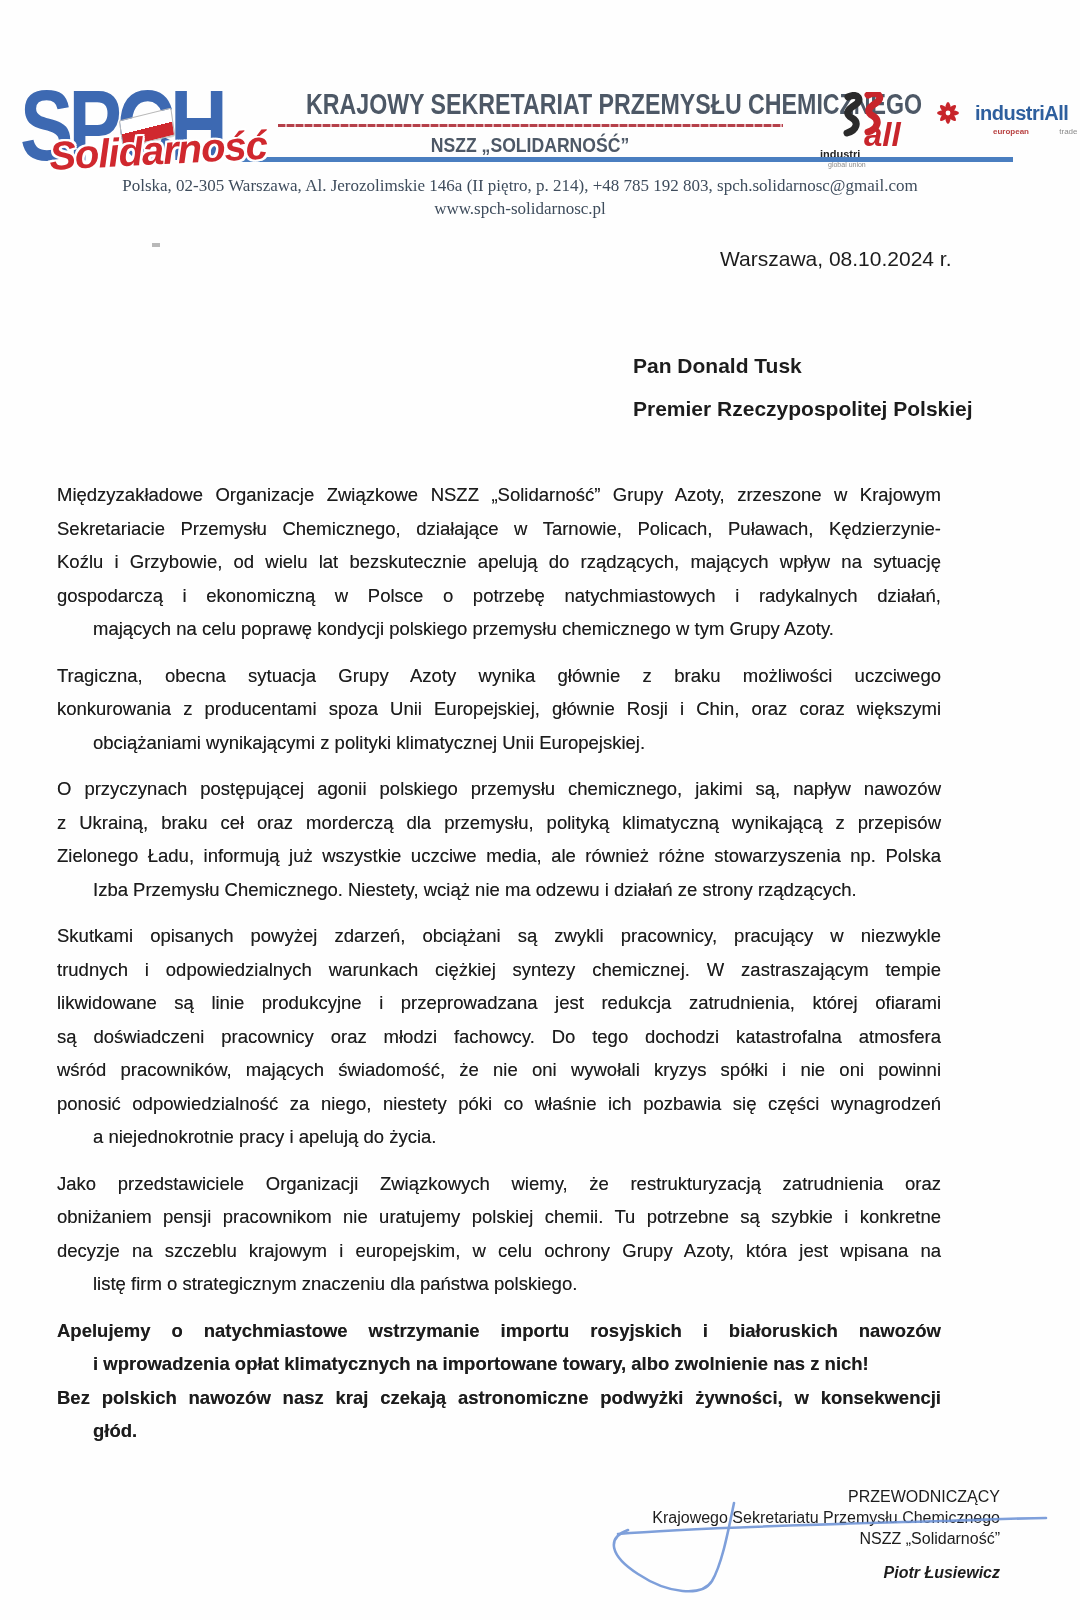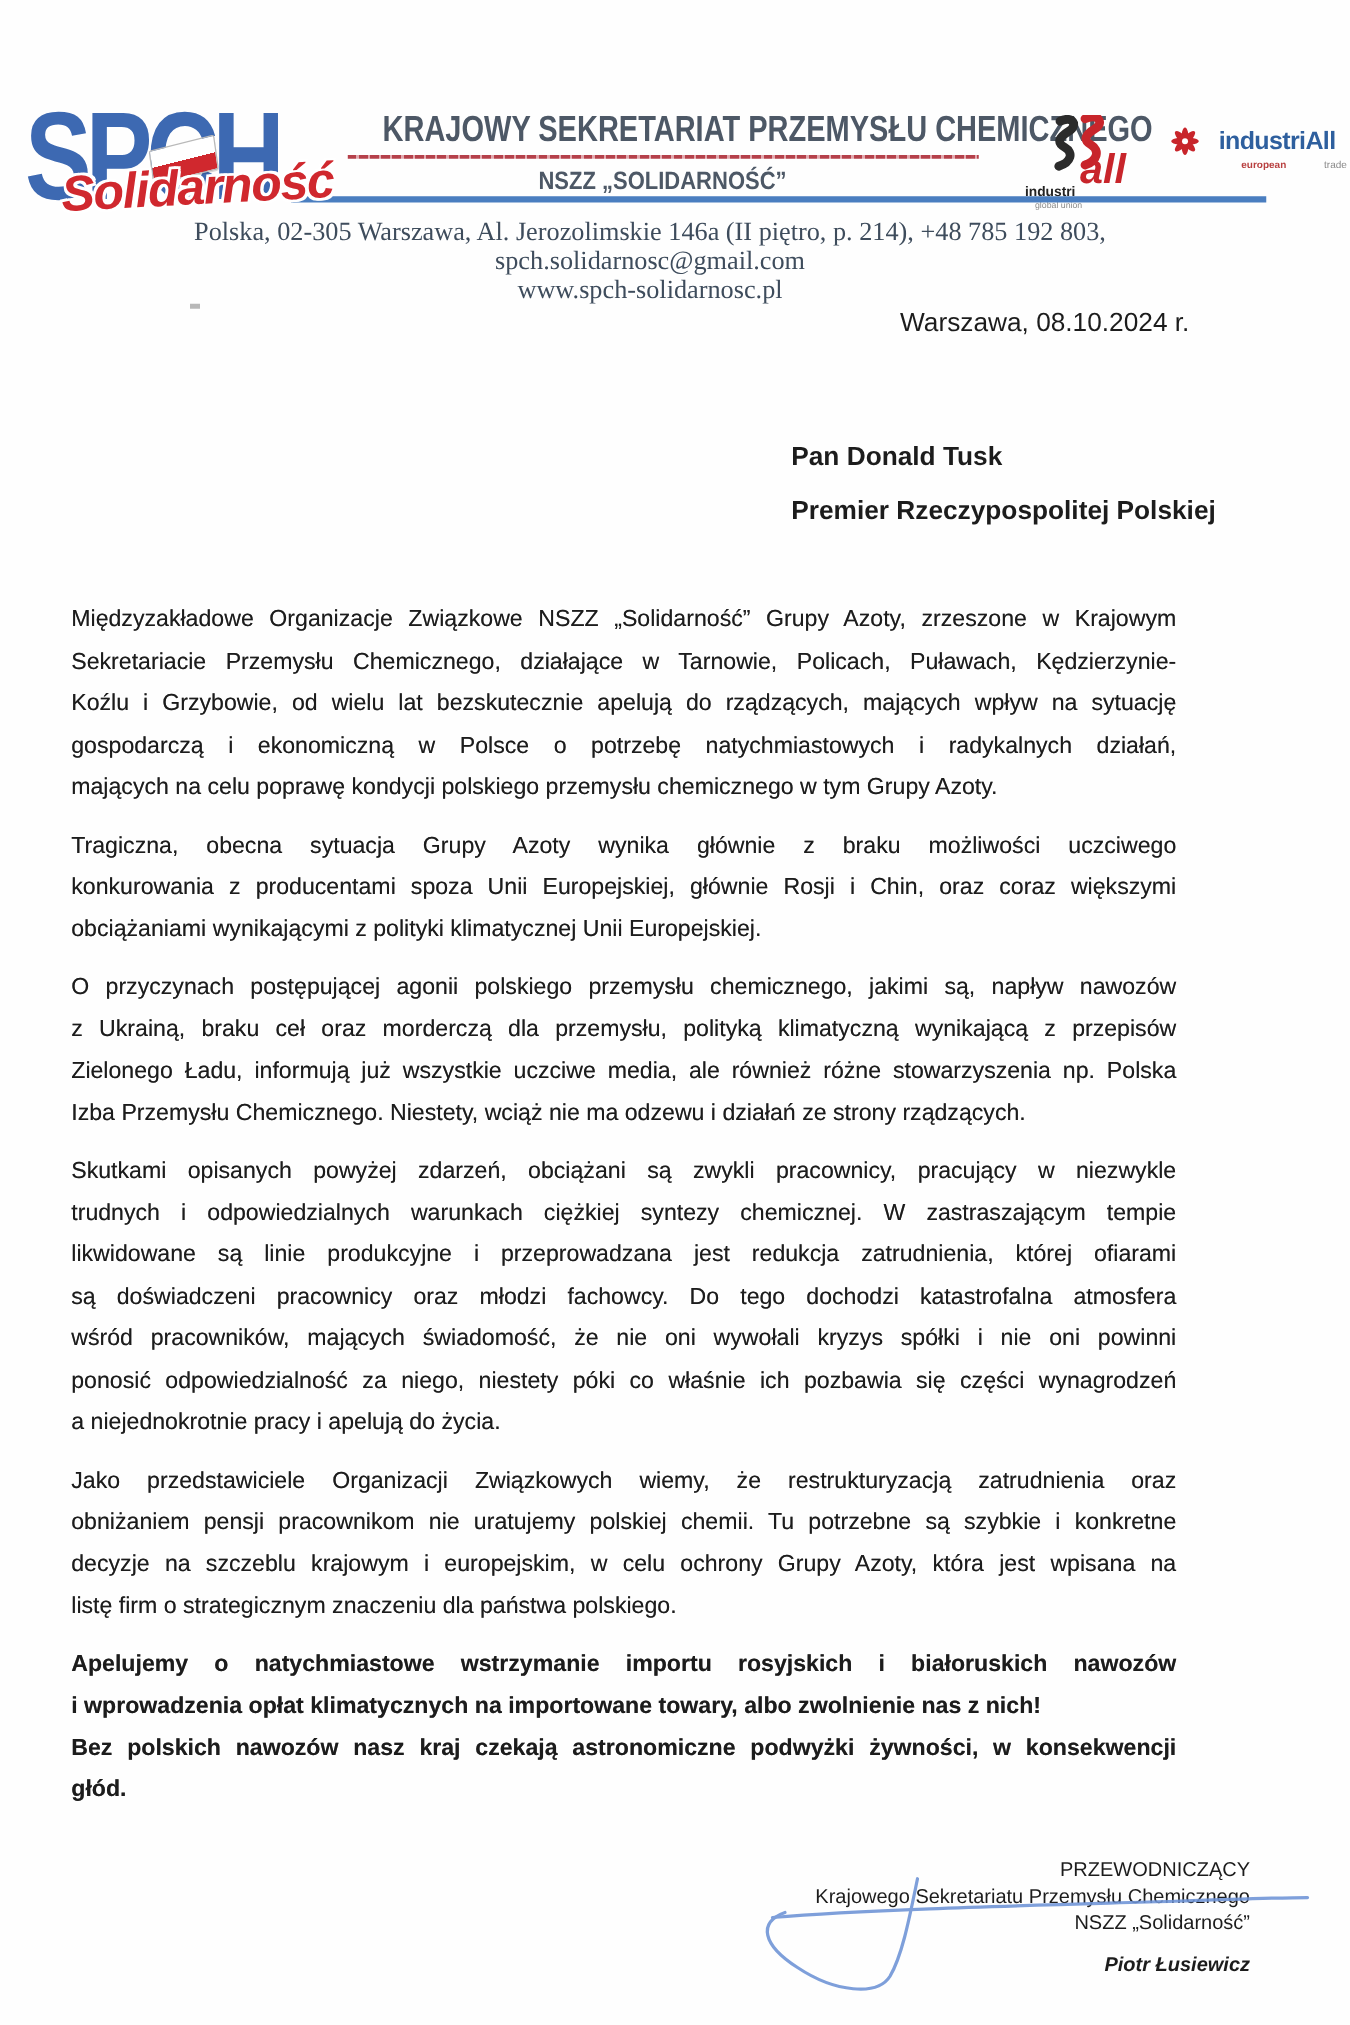--- a/index.html
+++ b/index.html
@@ -37,21 +37,21 @@
     width:505px; height:3px; margin:3px auto 0;
     background:repeating-linear-gradient(90deg, var(--underline_red) 0 7px, #e2a9af 7px 9px);
   }
   .org-subtitle {
     margin-top:7px; font-size:20px; font-weight:bold; color:var(--header_gray);
     transform:scaleX(0.88); transform-origin:center top; white-space:nowrap;
   }
   .blue-rule { position:absolute; left:233px; top:157px; width:780px; height:5px; background:var(--divider_blue); }
   .addr {
     position:absolute; left:60px; top:174px; width:920px; text-align:center;
-    font-family:"Liberation Serif", serif; font-size:21px; line-height:23px; color:var(--address_gray);
+    font-family:"Liberation Serif", serif; font-size:17px; line-height:23px; color:var(--address_gray);
   }
   .scan-dash { position:absolute; left:152px; top:243px; width:8px; height:4px; background:#9a9a9a; opacity:.7; }
 
   
   .ig-logo { position:absolute; left:818px; top:92px; width:118px; height:82px; }
   .ig-all { position:absolute; left:46px; top:26px; font-size:33px; font-weight:bold; font-style:italic; color:var(--industriall_red); line-height:1; }
   .ig-industri { position:absolute; left:2px; top:56px; font-size:11px; font-weight:bold; color:#222; }
   .ig-caption { position:absolute; left:10px; top:69px; font-size:7px; color:var(--caption_gray); }
 
   
@@ -67,21 +67,21 @@
   .recipient { position:absolute; left:633px; top:344px; font-size:21px; font-weight:bold; line-height:43px; }
 
   .body-text {
     position:absolute; left:57px; top:478px; width:884px;
     font-size:18.5px; line-height:33.5px; color:var(--text_black);
     text-shadow:0 0 0.5px rgba(20,20,20,.55);
   }
   .para { margin:0 0 13px 0; }
   .para.bold { font-weight:bold; }
   .jline { text-align:justify; text-align-last:justify; }
-  .jline.last { text-align-last:left; }
+  .jline.last { text-align-last:left;margin-left:36px; }
 
   .sig-block {
     position:absolute; left:560px; top:1486px; width:440px; text-align:right;
     font-size:16px; line-height:21px; color:var(--text_black);
   }
   .sig-name { margin-top:13px; font-weight:bold; font-style:italic; }
   .sig-svg { position:absolute; left:540px; top:1480px; width:520px; height:140px; pointer-events:none; }
 </style>
 </head>
 <body>

